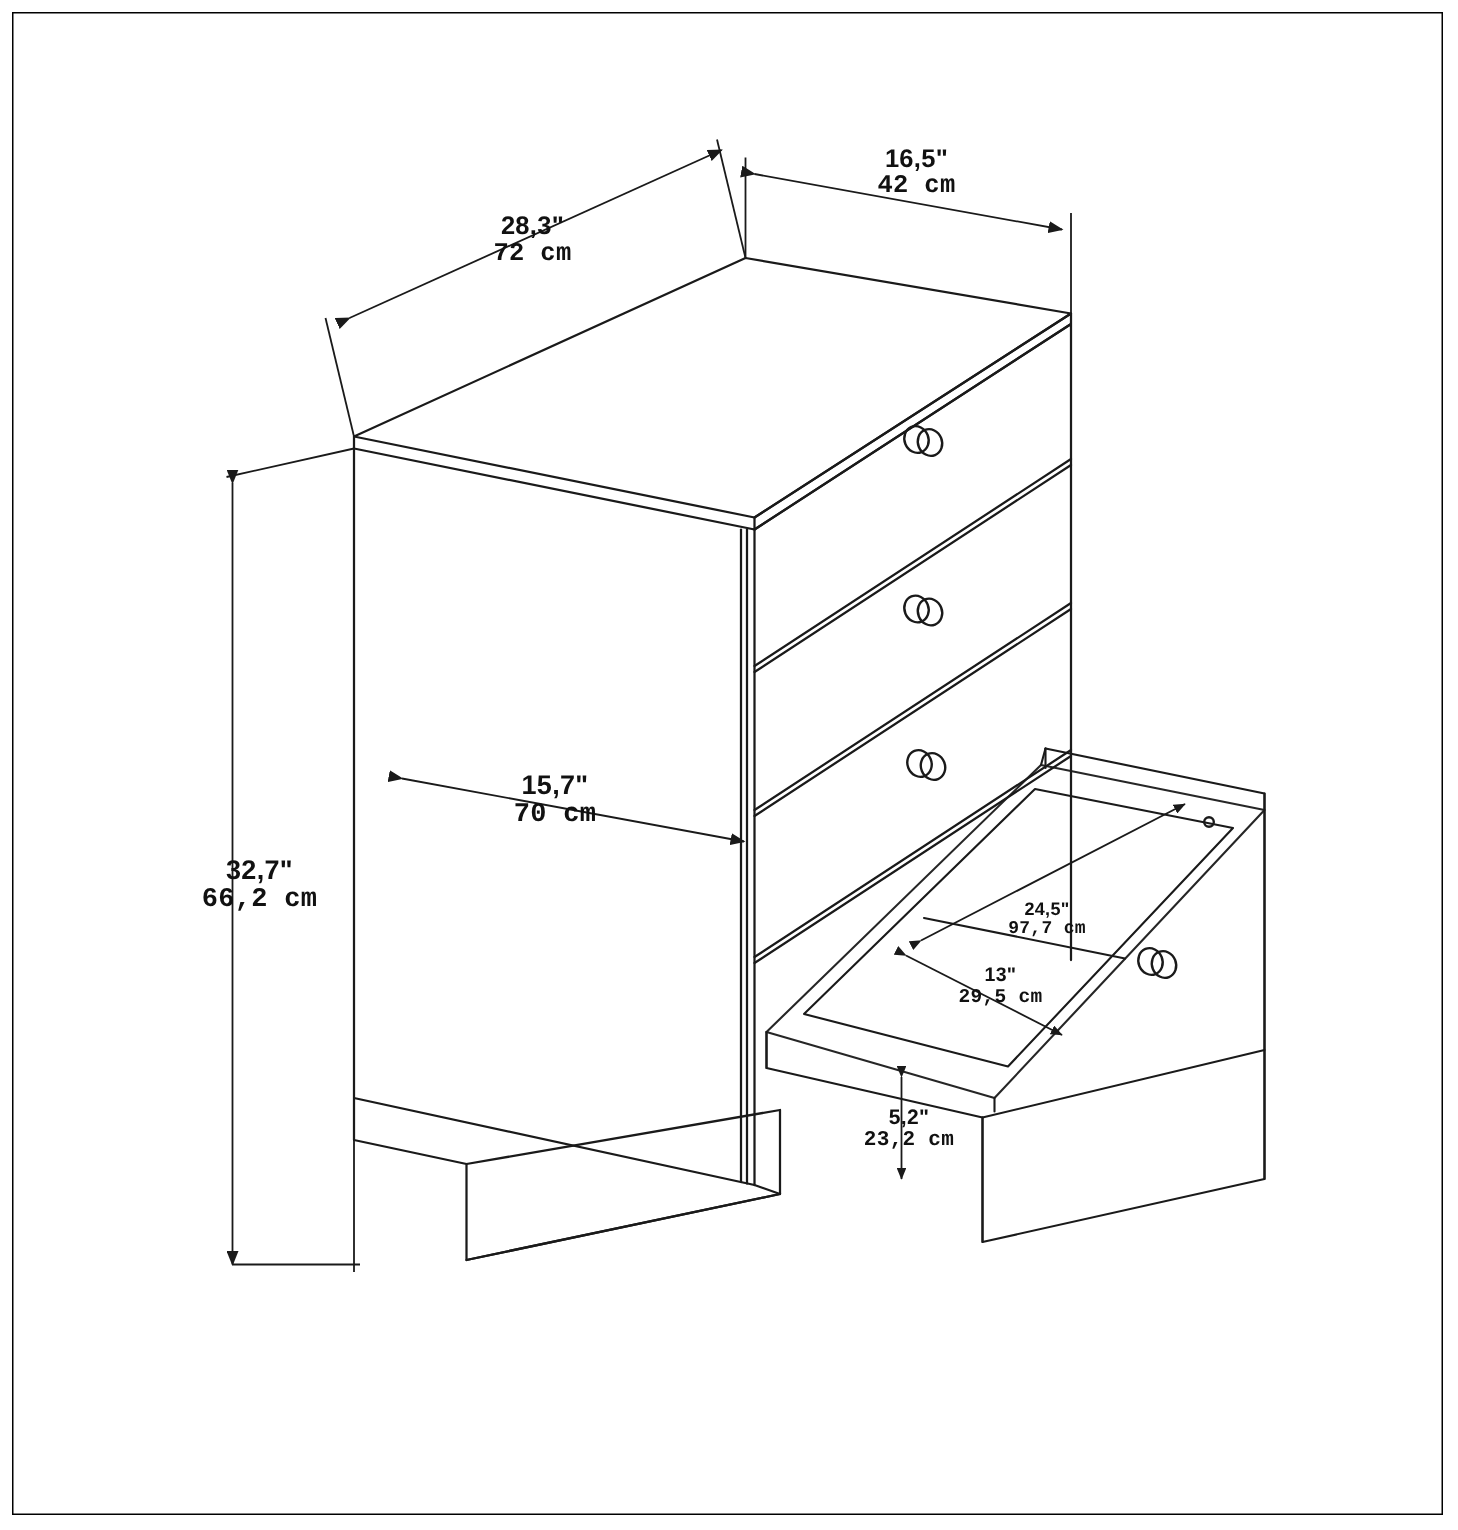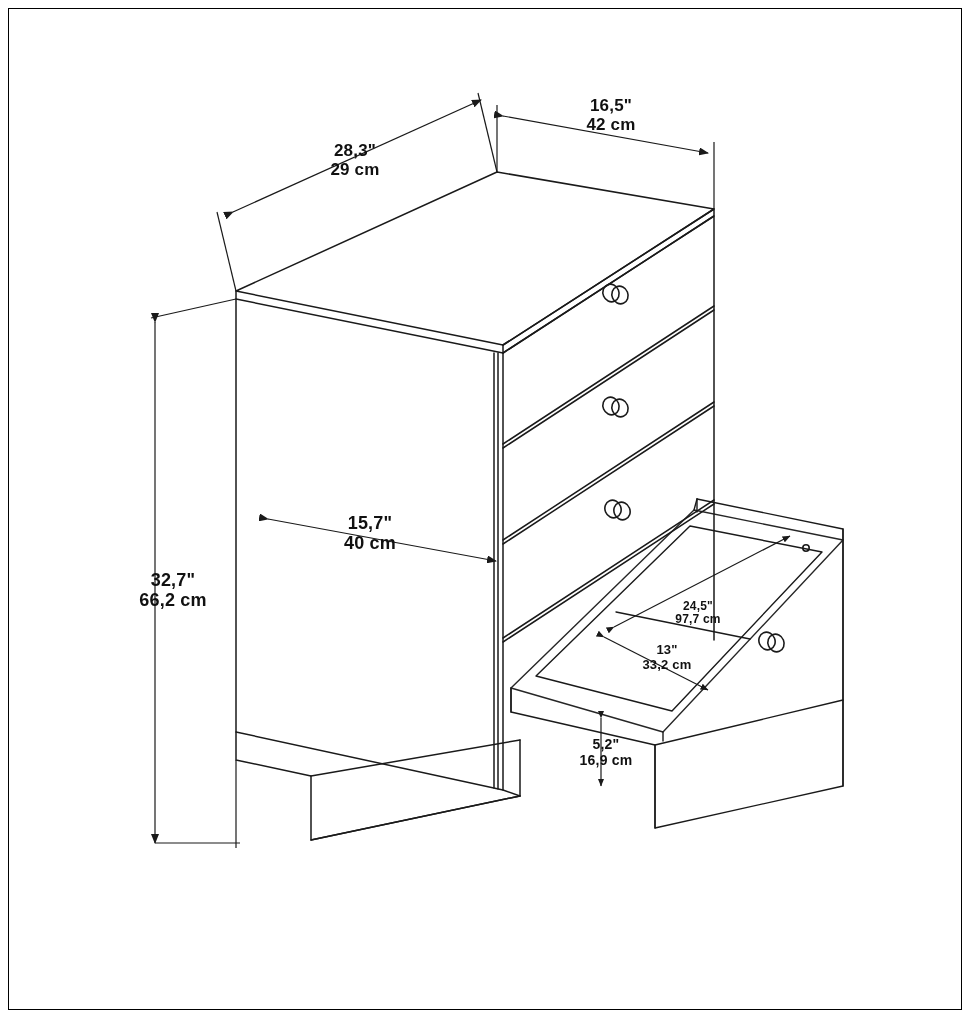--- a/index.html
+++ b/index.html
@@ -36,21 +36,21 @@
   .dim-label {
     position: absolute;
     text-align: center;
     color: #111111;
     font-weight: bold;
     line-height: 1.12;
     white-space: nowrap;
     letter-spacing: 0.2px;
   }
   .dim-label .l1 { display: block; }
-  .dim-label .l2 { display: block; }
+  .dim-label .l2 { display: block; font-family: Liberation Mono, monospace; }
 </style>
 </head>
 <body>
 
 <div id="stage">
   <div id="frame"></div>
 
   <svg id="drawing" viewBox="0 0 972 1020" xmlns="http://www.w3.org/2000/svg">
     <defs>
       <marker id="arr" markerWidth="10" markerHeight="8" refX="9" refY="4" orient="auto" markerUnits="userSpaceOnUse">
@@ -153,40 +153,40 @@
     </g>
   </svg>
 
   <div class="dim-label" style="left:541px; top:96px; width:140px; font-size:17px;">
     <span class="l1">16,5"</span>
     <span class="l2">42 cm</span>
   </div>
 
   <div class="dim-label" style="left:285px; top:141px; width:140px; font-size:17px;">
     <span class="l1">28,3"</span>
-    <span class="l2">29 cm</span>
+    <span class="l2">72 cm</span>
   </div>
 
   <div class="dim-label" style="left:300px; top:513px; width:140px; font-size:18px;">
     <span class="l1">15,7"</span>
-    <span class="l2">40 cm</span>
+    <span class="l2">70 cm</span>
   </div>
 
   <div class="dim-label" style="left:103px; top:570px; width:140px; font-size:18px;">
     <span class="l1">32,7"</span>
     <span class="l2">66,2 cm</span>
   </div>
 
   <div class="dim-label" style="left:638px; top:600px; width:120px; font-size:12px;">
     <span class="l1">24,5"</span>
     <span class="l2">97,7 cm</span>
   </div>
 
   <div class="dim-label" style="left:607px; top:643px; width:120px; font-size:13px;">
     <span class="l1">13"</span>
-    <span class="l2">33,2 cm</span>
+    <span class="l2">29,5 cm</span>
   </div>
 
   <div class="dim-label" style="left:551px; top:737px; width:110px; font-size:14px;">
     <span class="l1">5,2"</span>
-    <span class="l2">16,9 cm</span>
+    <span class="l2">23,2 cm</span>
   </div>
 </div>
 
 </body></html>

